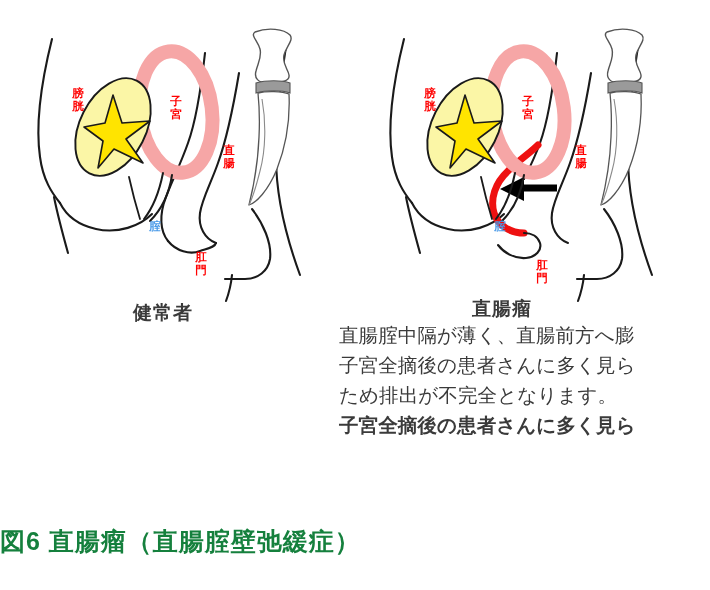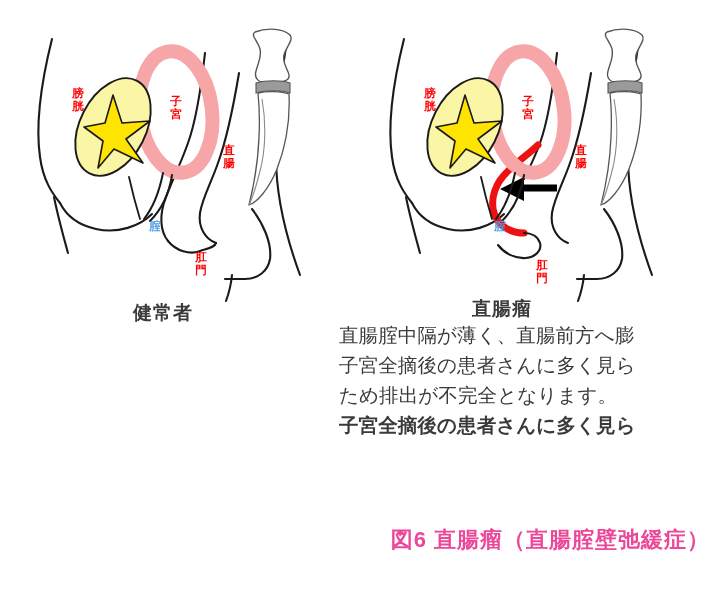--- a/index.html
+++ b/index.html
@@ -75,24 +75,24 @@
   }
   #description .line { display: block; white-space: nowrap; margin-left: 12px; }
   #description .line.bold { font-weight: 700; }
 
   
   #figure-title {
     position: absolute;
     left: 0;
     right: 0;
     top: 525px;
-    text-align: right;
-    font-size: 22px;
+    text-align: left;
+    font-size: 25px;
     font-weight: 700;
-    color: #ec4899;
+    color: #15803d;
     letter-spacing: 1px;
   }
 </style>
 </head>
 <body>
 
 <div id="figure-root">
 
   <div class="panel" id="panel-normal">
     <svg viewBox="0 0 355 275" xmlns="http://www.w3.org/2000/svg" aria-hidden="true">

